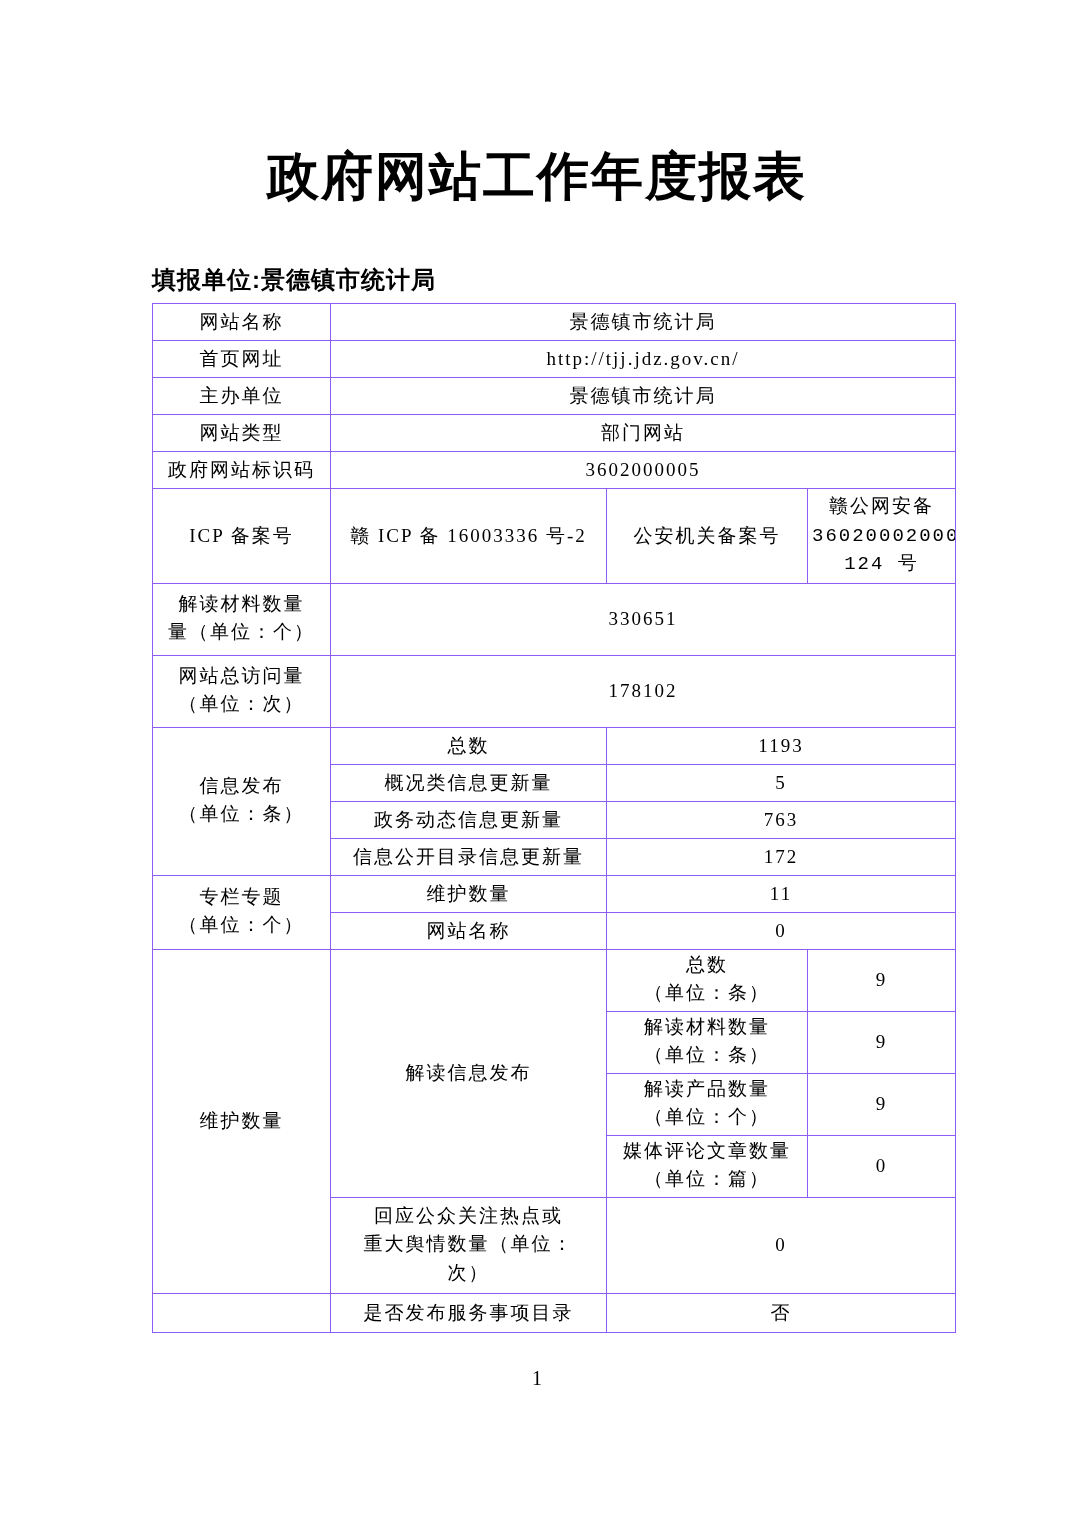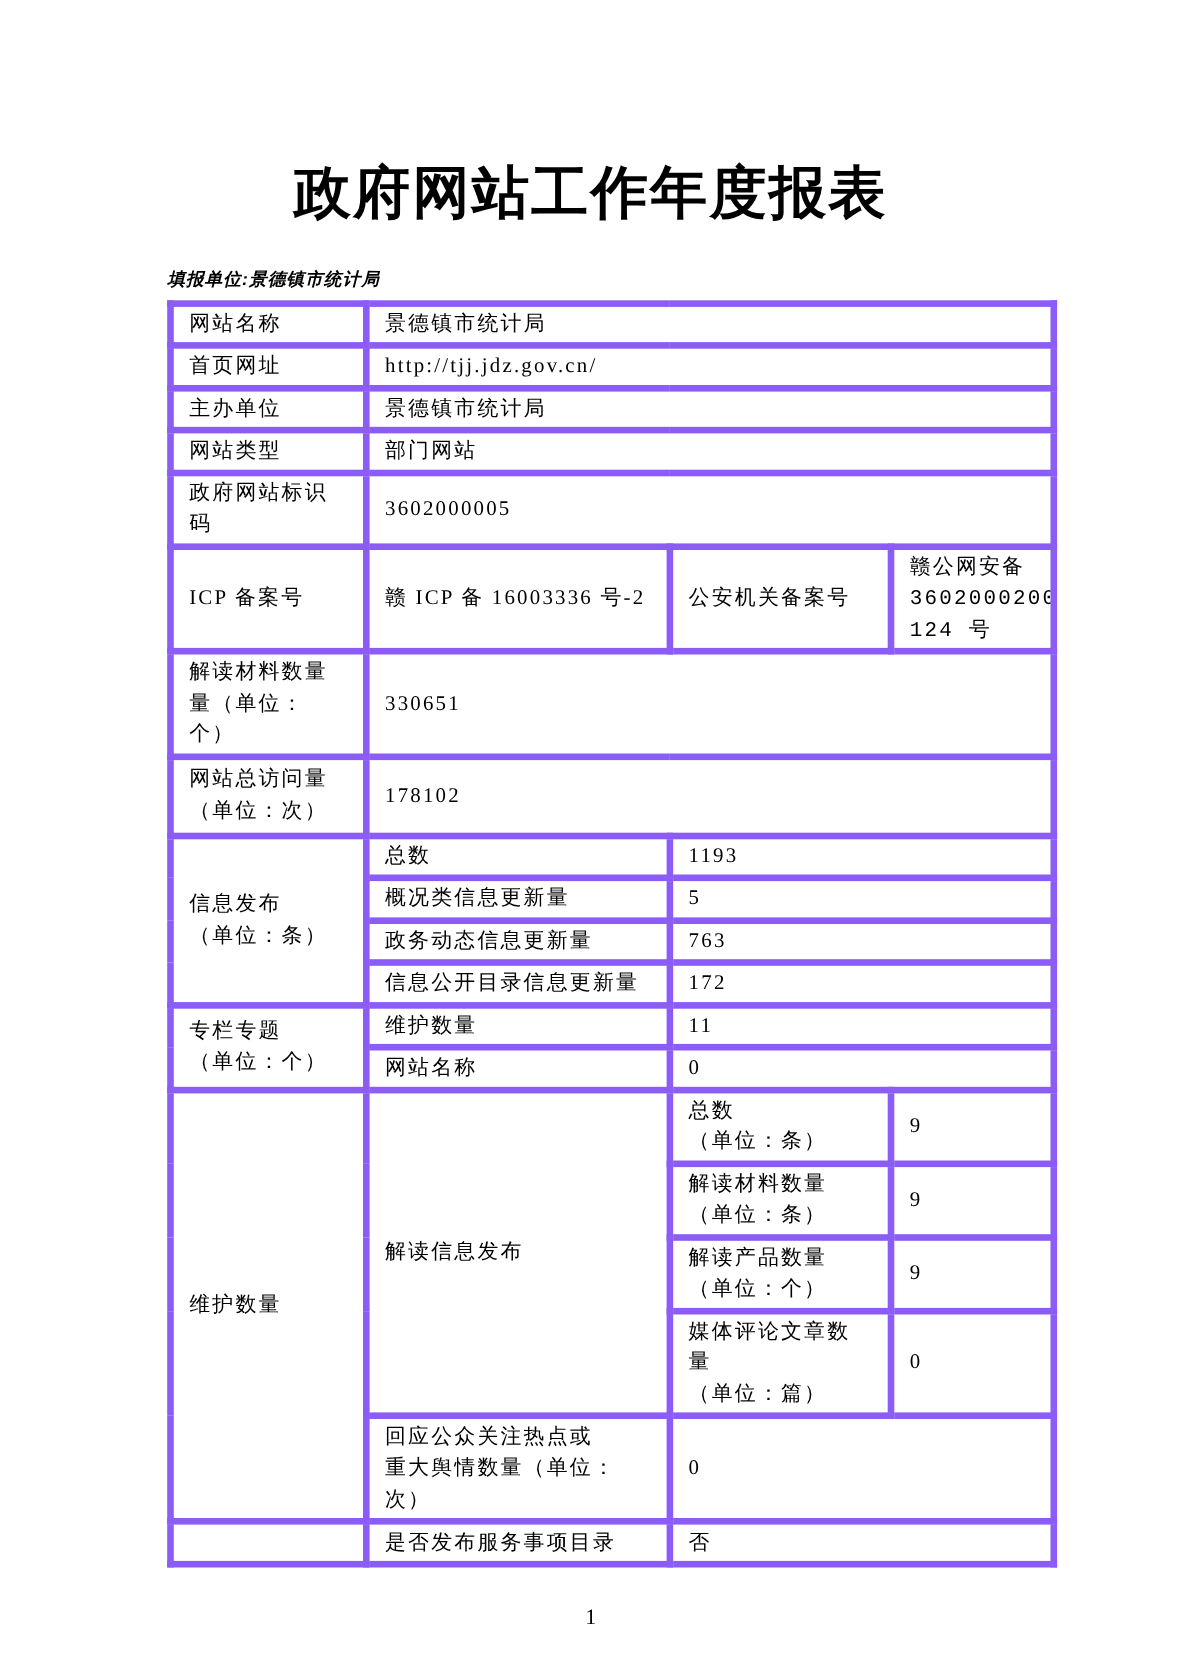--- a/index.html
+++ b/index.html
@@ -26,42 +26,41 @@
     letter-spacing: 2px;
   }
   .subtitle {
     margin-top: 36px;
     text-align: center;
     font-size: 23px;
     line-height: 1.45;
     letter-spacing: 3px;
   }
   .unit {
-    margin: 37px 0 0 152px;
+    margin: 56px 0 0 152px;
     font-family: "Liberation Sans", "DejaVu Sans", sans-serif;
     font-weight: bold;
-    font-size: 16px;
+    font-size: 24px;
     line-height: 1.4;
     letter-spacing: 1px;
-    font-style: italic;
   }
   table.report {
     margin: 6px 0 0 152px;
     width: 803px;
     border-collapse: collapse;
     table-layout: fixed;
   }
   table.report td {
-    border: 6px solid #8b5cf6;
-    text-align: left;
+    border: 1px solid #8b5cf6;
+    text-align: center;
     vertical-align: middle;
     font-size: 19px;
     line-height: 1.5;
     letter-spacing: 2px;
-    padding: 2px 14px;
+    padding: 2px 4px;
     overflow: hidden;
   }
   td.pre { white-space: pre-line; font-family: Liberation Mono, monospace; }
   col.c1 { width: 178px; }
   col.c2 { width: 276px; }
   col.c3 { width: 201px; }
   col.c4 { width: 148px; }
   tr.h37  { height: 37px; }
   tr.h95  { height: 95px; }
   tr.h72  { height: 72px; }

